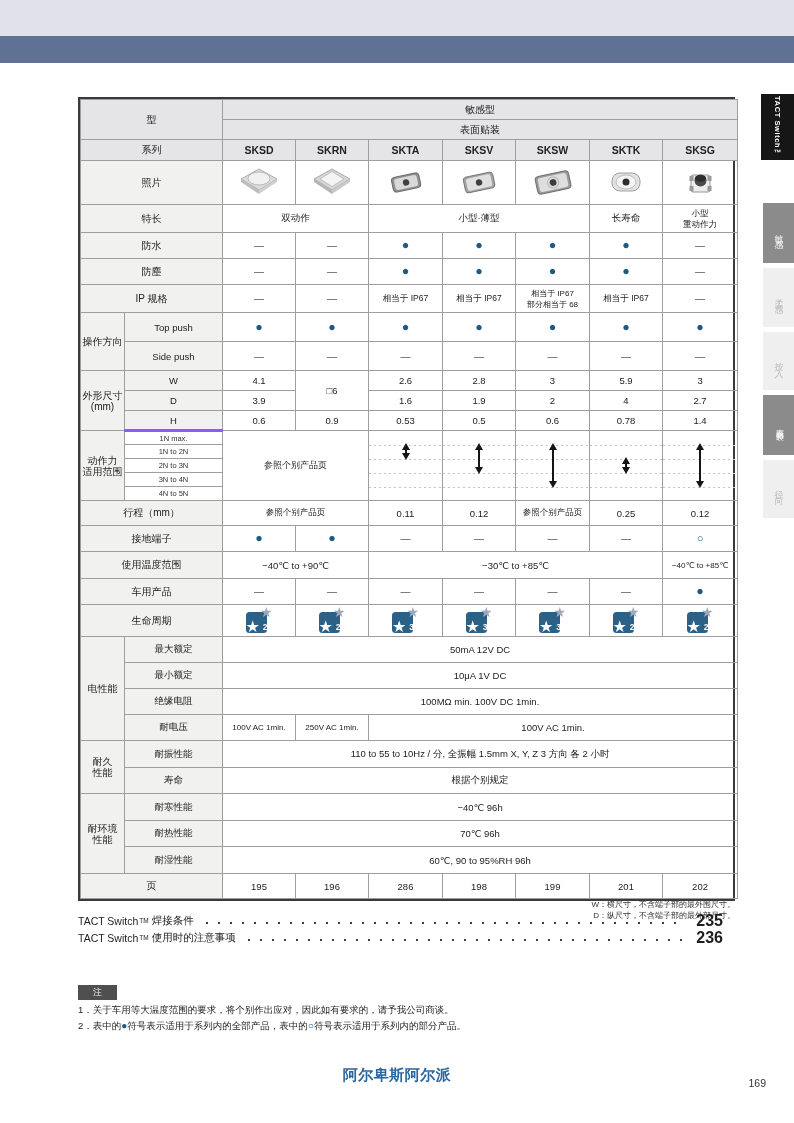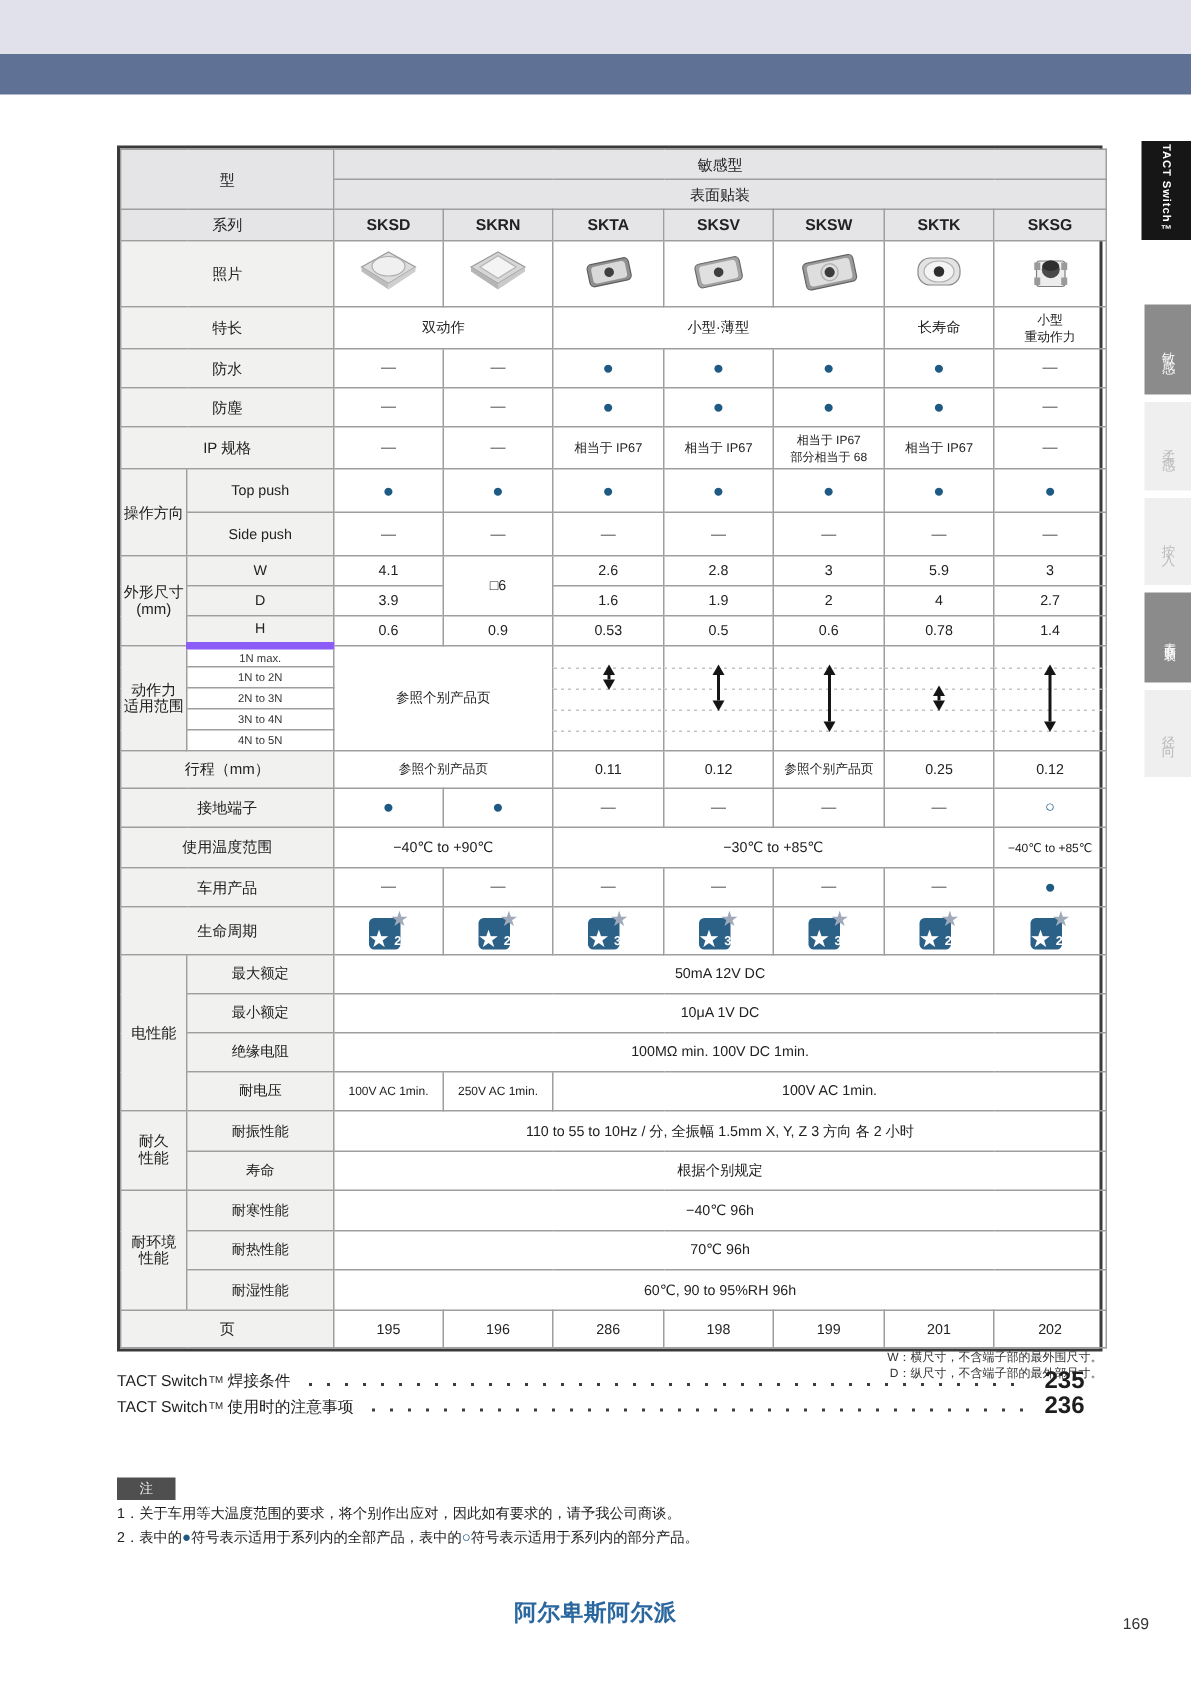--- a/index.html
+++ b/index.html
@@ -32,21 +32,21 @@
   td.sublbl { background:#f1f1f0; font-size:9.5px; }
   .dot { color:#1e5a83; font-size:12.5px; line-height:1; }
   .circ { color:#1e5a83; font-size:11px; line-height:1; }
   .dash { color:#555; font-size:10px; }
   .two-line div { line-height:11px; }
   .sm { font-size:8.5px; }
   .xs { font-size:8px; }
 
   
   td.range-lbl { font-size:7.5px; background:#fff; border-top:1px dotted #b0b0b0; padding:0; color:#333; }
-  td.range-lbl.first { border-top:5px solid #8b5cf6; }
+  td.range-lbl.first { border-top:3px solid #8b5cf6; }
   td.force-cell { position:relative; background-image:
       repeating-linear-gradient(to right,#c3c3c3 0 2px,transparent 2px 5px),
       repeating-linear-gradient(to right,#c3c3c3 0 2px,transparent 2px 5px),
       repeating-linear-gradient(to right,#c3c3c3 0 2px,transparent 2px 5px),
       repeating-linear-gradient(to right,#c3c3c3 0 2px,transparent 2px 5px);
     background-size:100% 1px,100% 1px,100% 1px,100% 1px;
     background-position:0 14px,0 28px,0 42px,0 56px; background-repeat:no-repeat; }
   .varrow { position:absolute; left:50%; transform:translateX(-50%); display:flex; flex-direction:column; align-items:center; }
   .varrow i { display:block; }
   .ah-up { width:0; height:0; border-left:4px solid transparent; border-right:4px solid transparent; border-bottom:7px solid #151515; }

